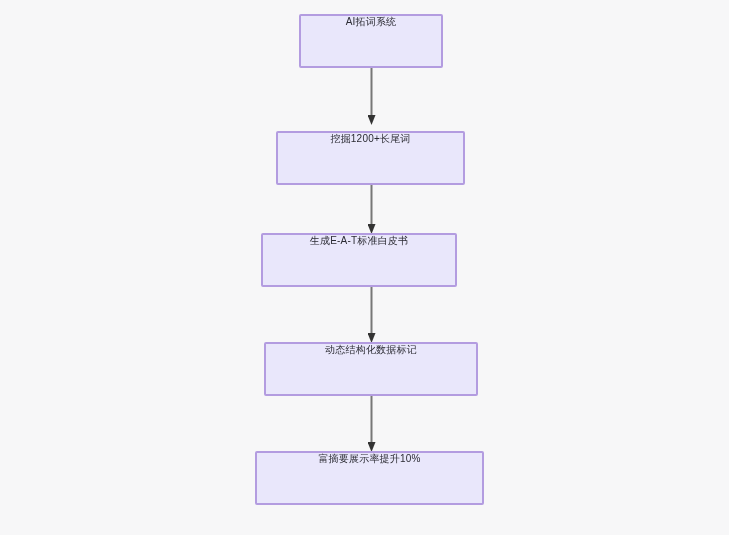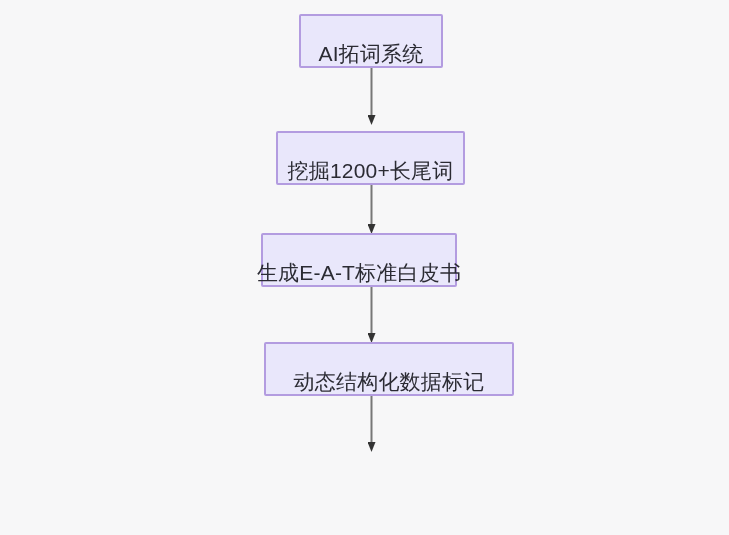--- a/index.html
+++ b/index.html
@@ -27,24 +27,24 @@
     height: 535px;
     pointer-events: none;
   }
   .node {
     position: absolute;
     box-sizing: border-box;
     background: #e9e7fb;
     border: 2px solid #b39ce0;
     border-radius: 2px;
     display: flex;
-    align-items: flex-end;
+    align-items: flex-start;
     justify-content: center;
     color: #2b2b33;
-    font-size: 21px;
+    font-size: 10px;
     line-height: 1.2;
     letter-spacing: 0.2px;
     white-space: nowrap;
   }
   .node-label {
     display: block;
   }
 </style>
 </head>
 <body>
@@ -76,18 +76,21 @@
   </div>
 
   <div class="node" id="node-2" style="left:276px; top:124px; width:189px; height:54px;margin-top:7px;">
     <span class="node-label">挖掘1200+长尾词</span>
   </div>
 
   <div class="node" id="node-3" style="left:261px; top:233px; width:196px; height:54px;">
     <span class="node-label">生成E-A-T标准白皮书</span>
   </div>
 
-  <div class="node" id="node-4" style="left:264px; top:342px; width:250px; height:54px;">
+  <div class="node" id="node-4" style="left:264px; top:342px; width:214px; height:54px;">
     <span class="node-label">动态结构化数据标记</span>
   </div>
 
+  <div class="node" id="node-5" style="left:255px; top:451px; width:229px; height:54px;">
+    <span class="node-label">富摘要展示率提升10%</span>
+  </div>
 
 </div>
 
 </body></html>

